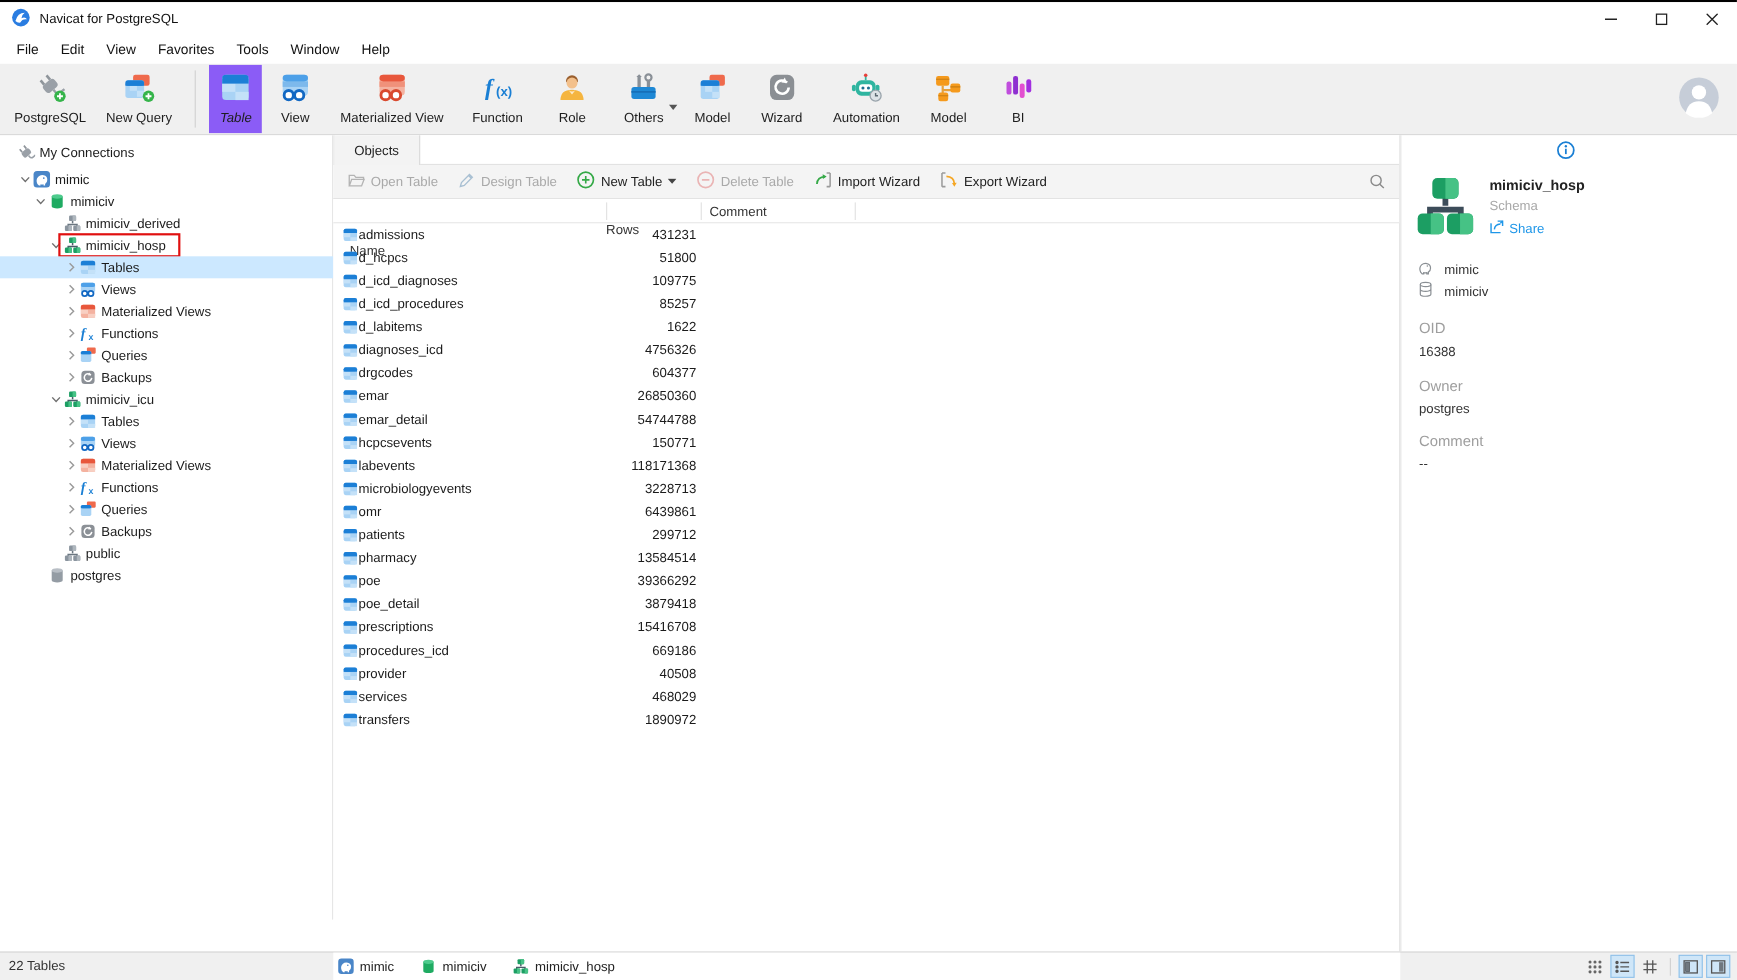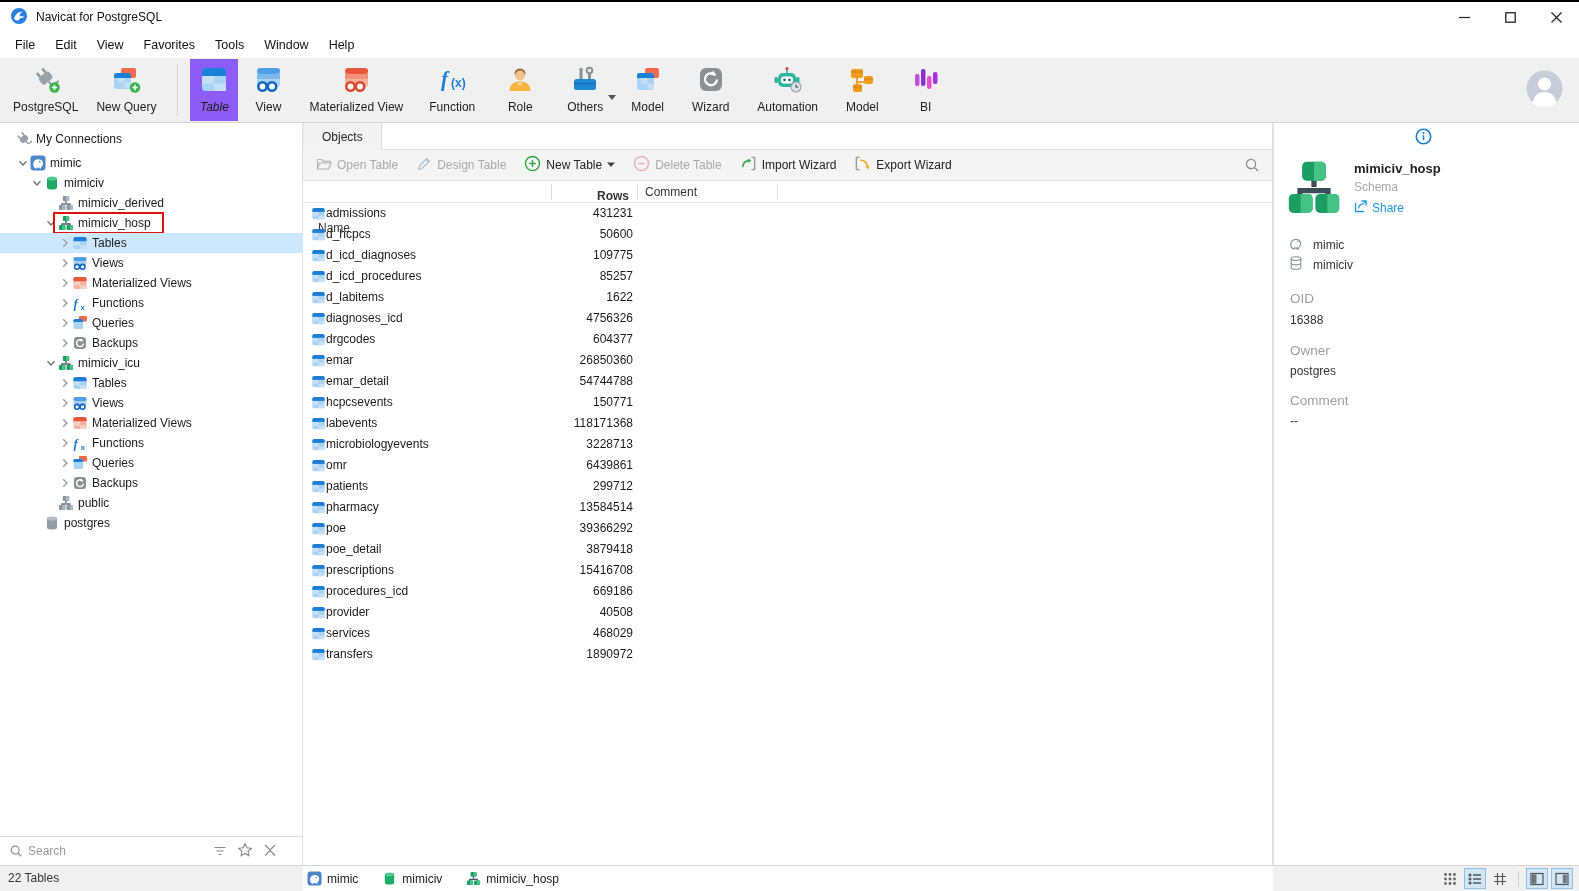--- a/index.html
+++ b/index.html
@@ -45,21 +45,21 @@
   .main { position:absolute; left:303px; top:123px; width:970px; height:742px; background:#fff; border-right:1px solid #e0e0e0; }
   .tabstrip { position:absolute; left:0; top:0; width:100%; height:27px; background:#fff; border-bottom:1px solid #e2e2e2; }
   .tab { position:absolute; left:0; top:0; height:27px; padding:0 18px; background:#f3f3f3; border-right:1px solid #dadada; border-left:1px solid #eaeaea; display:flex; align-items:center; color:#222; }
   .objbar { position:absolute; left:0; top:27px; width:100%; height:31px; background:#f4f4f4; border-bottom:1px solid #e3e3e3; display:flex; align-items:center; padding-left:13px; }
   .ob-btn { display:flex; align-items:center; gap:5px; margin-right:18px; color:#222; }
   .ob-btn.disabled { color:#a9a9a9; }
   .ob-search { position:absolute; right:12px; top:7px; }
   .thead { position:absolute; left:0; top:58px; width:100%; height:22px; background:#fff; border-bottom:1px solid #e6e6e6; color:#333; }
   .thead .cdiv { position:absolute; top:3px; height:16px; width:1px; background:#e0e0e0; }
   .th-name { position:absolute; left:15px; top:4px;margin-top:36px; }
-  .th-rows { position:absolute; left:248px; width:78px; top:8px; text-align:right;font-weight:bold; }
+  .th-rows { position:absolute; left:248px; width:78px; top:21px; text-align:left; }
   .th-comment { position:absolute; left:342px; top:4px; }
   #rows { position:absolute; left:4px; top:80px; width:100%; }
   .obj-row { position:relative; height:21px; }
   .obj-row .oicon { position:absolute; left:4px; top:3px; }
   .obj-row .oname { position:absolute; left:19px; top:3px; }
   .obj-row .orows { position:absolute; left:240px; width:86px; top:3px; text-align:right; }
 
   
   .rpanel { position:absolute; left:1273px; top:123px; width:306px; height:742px; background:#fff; border-left:1px solid #e3e3e3; }
   .rp-info { position:absolute; left:141px; top:5px; }
@@ -505,40 +505,20 @@
         <span class="tlabel" style="left:78px">public</span>
       </div>
       <div class="tree-row" style="top: 390px;">
         <span class="ticon" style="left:44px"><svg width="16" height="16" viewBox="0 0 16 16">
             <path d="M3 3.6 v8.8 a5 2.1 0 0 0 10 0 v-8.8" fill="#949ca4"></path>
             <ellipse cx="8" cy="3.6" rx="5" ry="2.1" fill="#b8bec5"></ellipse>
           </svg></span>
         <span class="tlabel" style="left:64px">postgres</span>
       </div>
     </div>
-  <div class="searchrow">
-    <span class="sic">
-        <svg width="14" height="14" viewBox="0 0 16 16">
-          <circle cx="7" cy="7" r="4.6" fill="none" stroke="#8a8a8a" stroke-width="1.3"></circle>
-          <path d="M10.4 10.4 l3.6 3.6" stroke="#8a8a8a" stroke-width="1.3"></path>
-        </svg>
-      </span>
-    <span class="ph">Search</span>
-    <span class="ricons">
-      <span><svg width="16" height="16" viewBox="0 0 16 16">
-            <path d="M2.5 5.5 h11 M4.5 9 h7 M6.5 12.5 h3" stroke="#888" stroke-width="1.2" fill="none"></path>
-          </svg></span>
-      <span><svg width="16" height="16" viewBox="0 0 16 16">
-            <path d="M8 1.8 l1.9 4 4.4 0.5 -3.3 3 0.9 4.3 -3.9-2.2 -3.9 2.2 0.9-4.3 -3.3-3 4.4-0.5 z" fill="none" stroke="#888" stroke-width="1.1"></path>
-          </svg></span>
-      <span><svg width="16" height="16" viewBox="0 0 16 16">
-            <path d="M3 3 l5 5 5-5 M3 13.5 l5-5 5 5" stroke="#888" stroke-width="1.2" fill="none"></path>
-          </svg></span>
-    </span>
-  </div>
 
   <div class="main">
     <div class="tabstrip">
       <div class="tab">
           <span>Objects</span>
         </div>
     </div>
     <div class="objbar">
       <span class="ob-btn disabled">
         <span><svg width="16" height="16" viewBox="0 0 16 16">
@@ -612,21 +592,21 @@
         </div>
         <div class="obj-row">
           <span class="oicon"><svg width="15" height="15" viewBox="0 0 16 16">
               <rect x="1.5" y="2" width="13" height="12" rx="2" fill="#a9d3f5"></rect>
               <rect x="1.5" y="6.5" width="6.5" height="3.8" fill="#c4e1f8"></rect>
               <rect x="8" y="10.3" width="6.5" height="3.7" fill="#c4e1f8"></rect>
               <rect x="1.5" y="2" width="13" height="3.8" rx="2" fill="#1c7fd6"></rect>
               <rect x="1.5" y="4" width="13" height="2.2" fill="#1c7fd6"></rect>
             </svg></span>
           <span class="oname">d_hcpcs</span>
-          <span class="orows">50600</span>
+          <span class="orows">51800</span>
         </div>
         <div class="obj-row">
           <span class="oicon"><svg width="15" height="15" viewBox="0 0 16 16">
               <rect x="1.5" y="2" width="13" height="12" rx="2" fill="#a9d3f5"></rect>
               <rect x="1.5" y="6.5" width="6.5" height="3.8" fill="#c4e1f8"></rect>
               <rect x="8" y="10.3" width="6.5" height="3.7" fill="#c4e1f8"></rect>
               <rect x="1.5" y="2" width="13" height="3.8" rx="2" fill="#1c7fd6"></rect>
               <rect x="1.5" y="4" width="13" height="2.2" fill="#1c7fd6"></rect>
             </svg></span>
           <span class="oname">d_icd_diagnoses</span>

